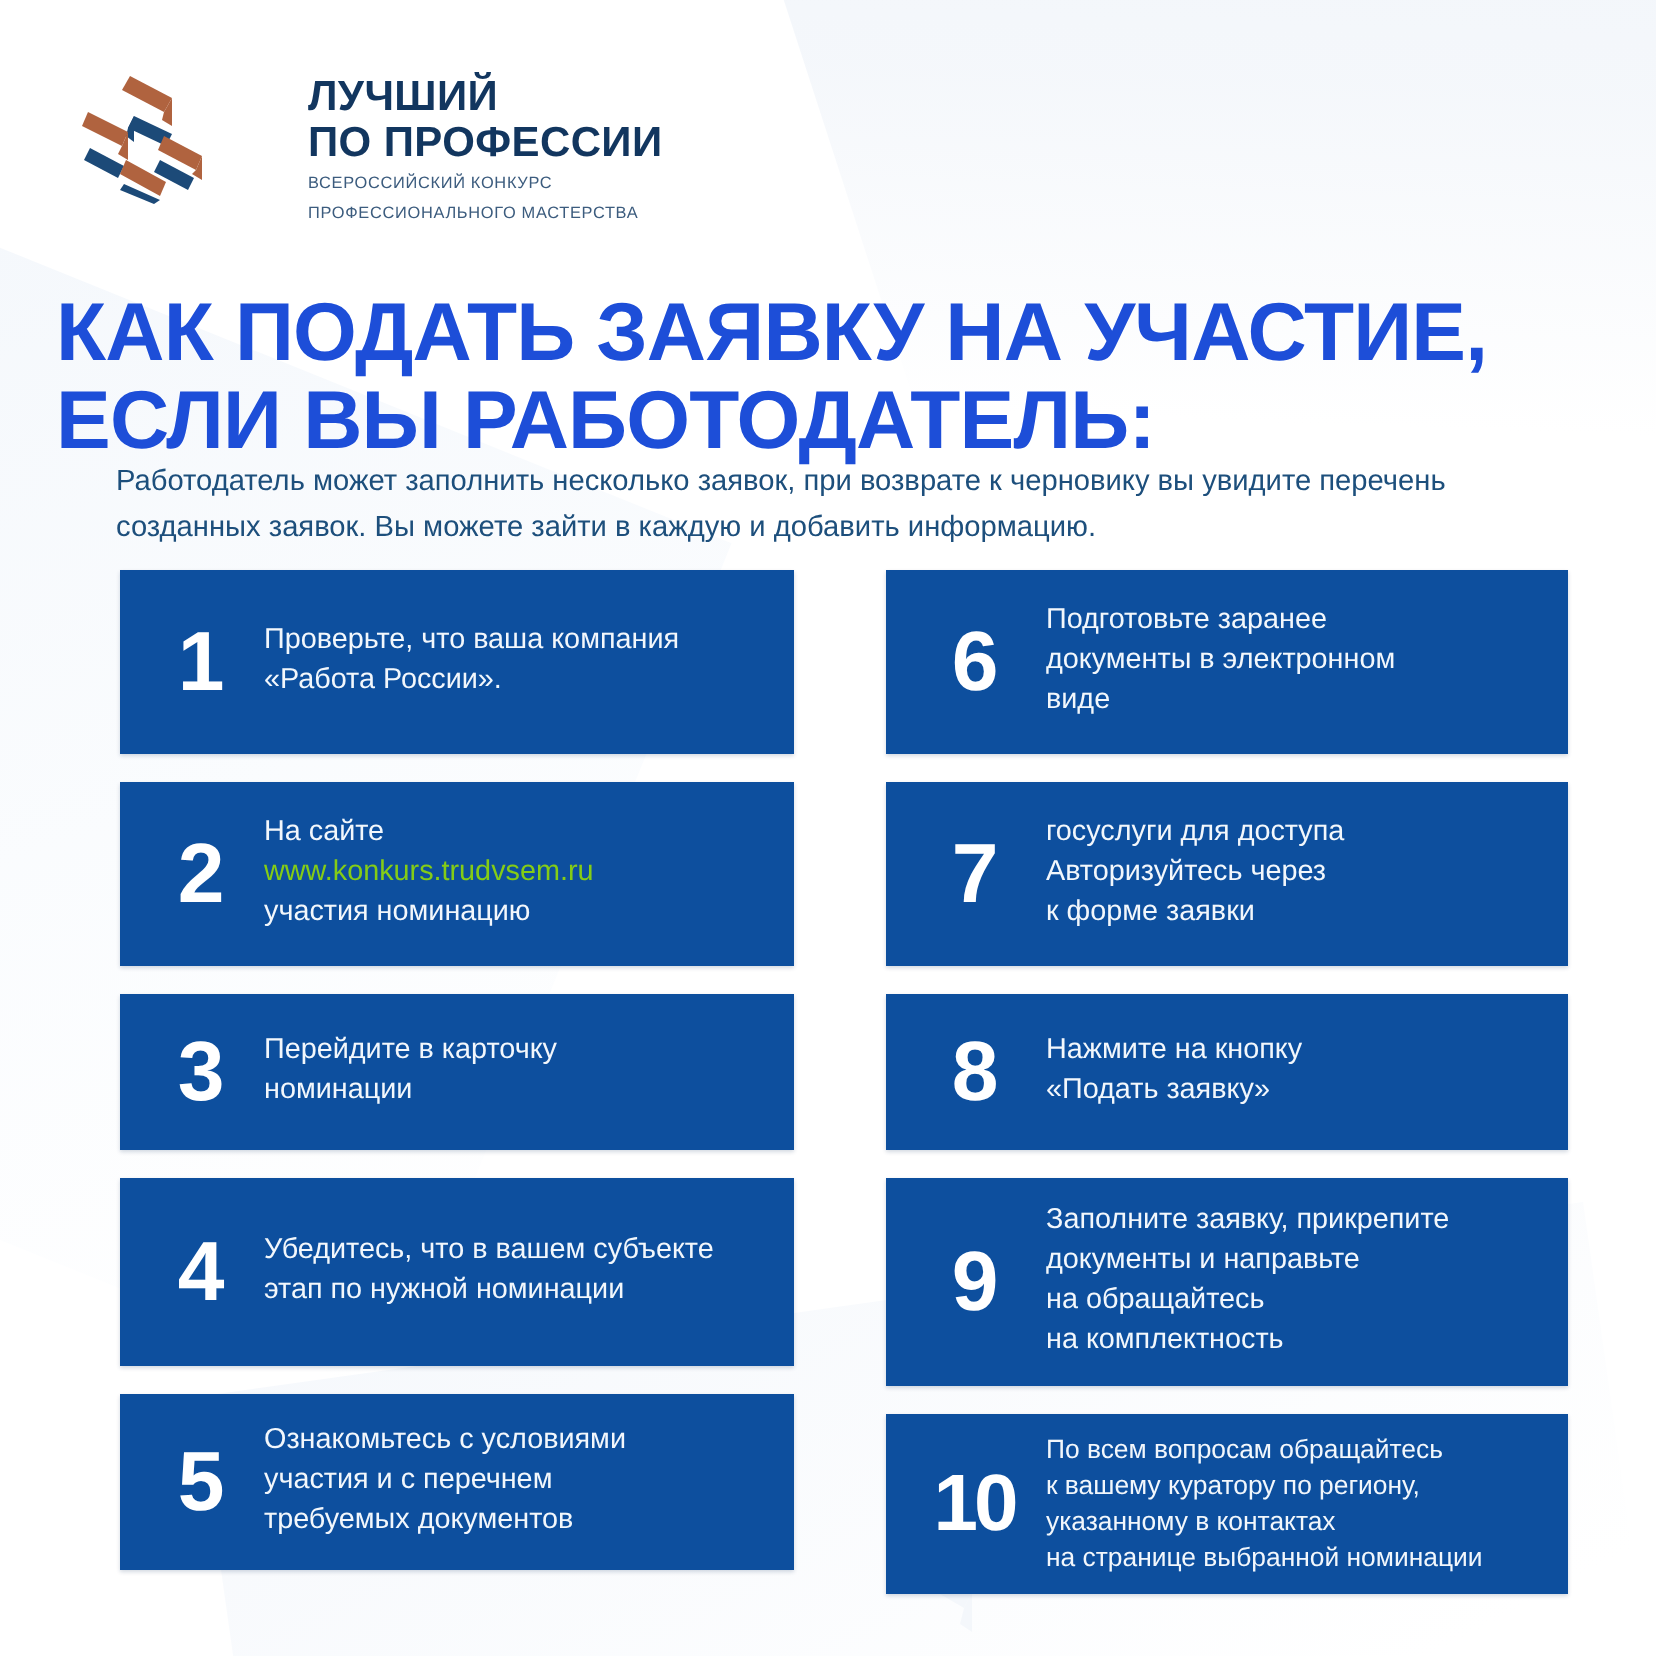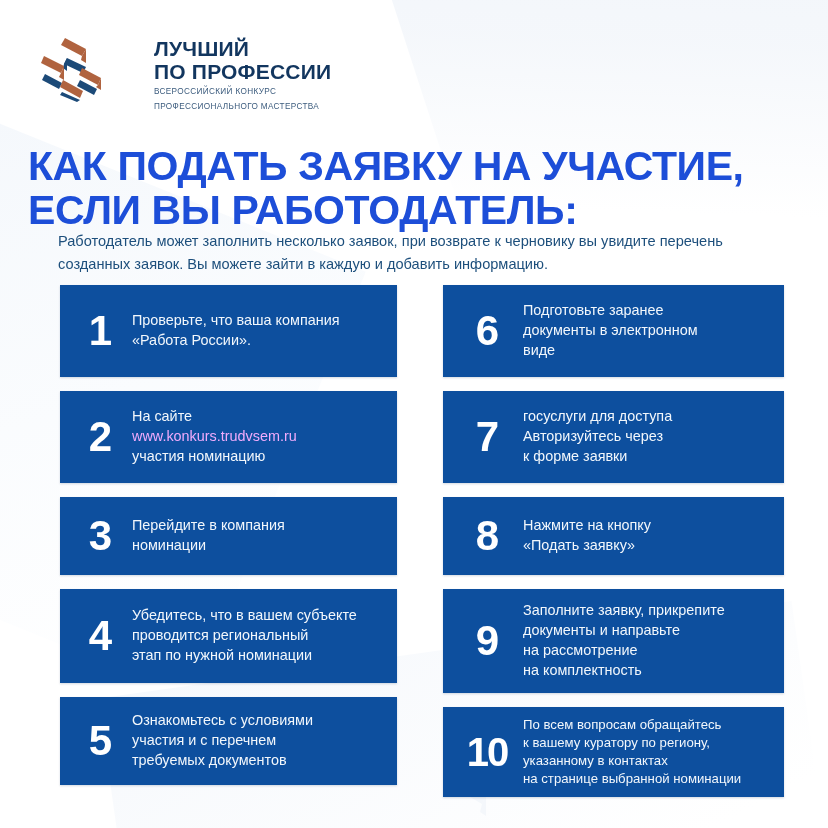--- a/index.html
+++ b/index.html
@@ -165,21 +165,21 @@
 
   .card-body {
     flex: 1 1 auto;
     font-size: 14.4px;
     line-height: 1.38;
     color: #f2f7fc;
     padding-left: 6px;
   }
   .card-body .line { display: block; white-space: nowrap; }
   .card-body .line.url {
-    color: #f0abfc;
+    color: #84cc16;
   }
   .card-body.small { font-size: 13.2px; line-height: 1.36; }
 
   
   .h-92  { height: 92px; }
   .h-92b { height: 92px; }
   .h-78  { height: 78px; }
   .h-94  { height: 94px; }
   .h-88  { height: 88px; }
 
@@ -267,30 +267,29 @@
         <div class="card-body">
           <span class="line">На сайте</span>
           <span class="line url">www.konkurs.trudvsem.ru</span>
           <span class="line">участия номинацию</span>
         </div>
       </div>
 
       <div class="card h-78">
         <div class="card-num">3</div>
         <div class="card-body">
-          <span class="line">Перейдите в компания</span>
+          <span class="line">Перейдите в карточку</span>
           <span class="line">номинации</span>
         </div>
       </div>
 
       <div class="card h-94">
         <div class="card-num">4</div>
         <div class="card-body">
           <span class="line">Убедитесь, что в вашем субъекте</span>
-          <span class="line">проводится региональный</span>
           <span class="line">этап по нужной номинации</span>
         </div>
       </div>
 
       <div class="card h-88">
         <div class="card-num">5</div>
         <div class="card-body">
           <span class="line">Ознакомьтесь с условиями</span>
           <span class="line">участия и с перечнем</span>
           <span class="line">требуемых документов</span>
@@ -325,21 +324,21 @@
           <span class="line">Нажмите на кнопку</span>
           <span class="line">«Подать заявку»</span>
         </div>
       </div>
 
       <div class="card h-r104">
         <div class="card-num">9</div>
         <div class="card-body">
           <span class="line">Заполните заявку, прикрепите</span>
           <span class="line">документы и направьте</span>
-          <span class="line">на рассмотрение</span>
+          <span class="line">на обращайтесь</span>
           <span class="line">на комплектность</span>
         </div>
       </div>
 
       <div class="card h-r90">
         <div class="card-num num-wide">10</div>
         <div class="card-body small">
           <span class="line">По всем вопросам обращайтесь</span>
           <span class="line">к вашему куратору по региону,</span>
           <span class="line">указанному в контактах</span>

